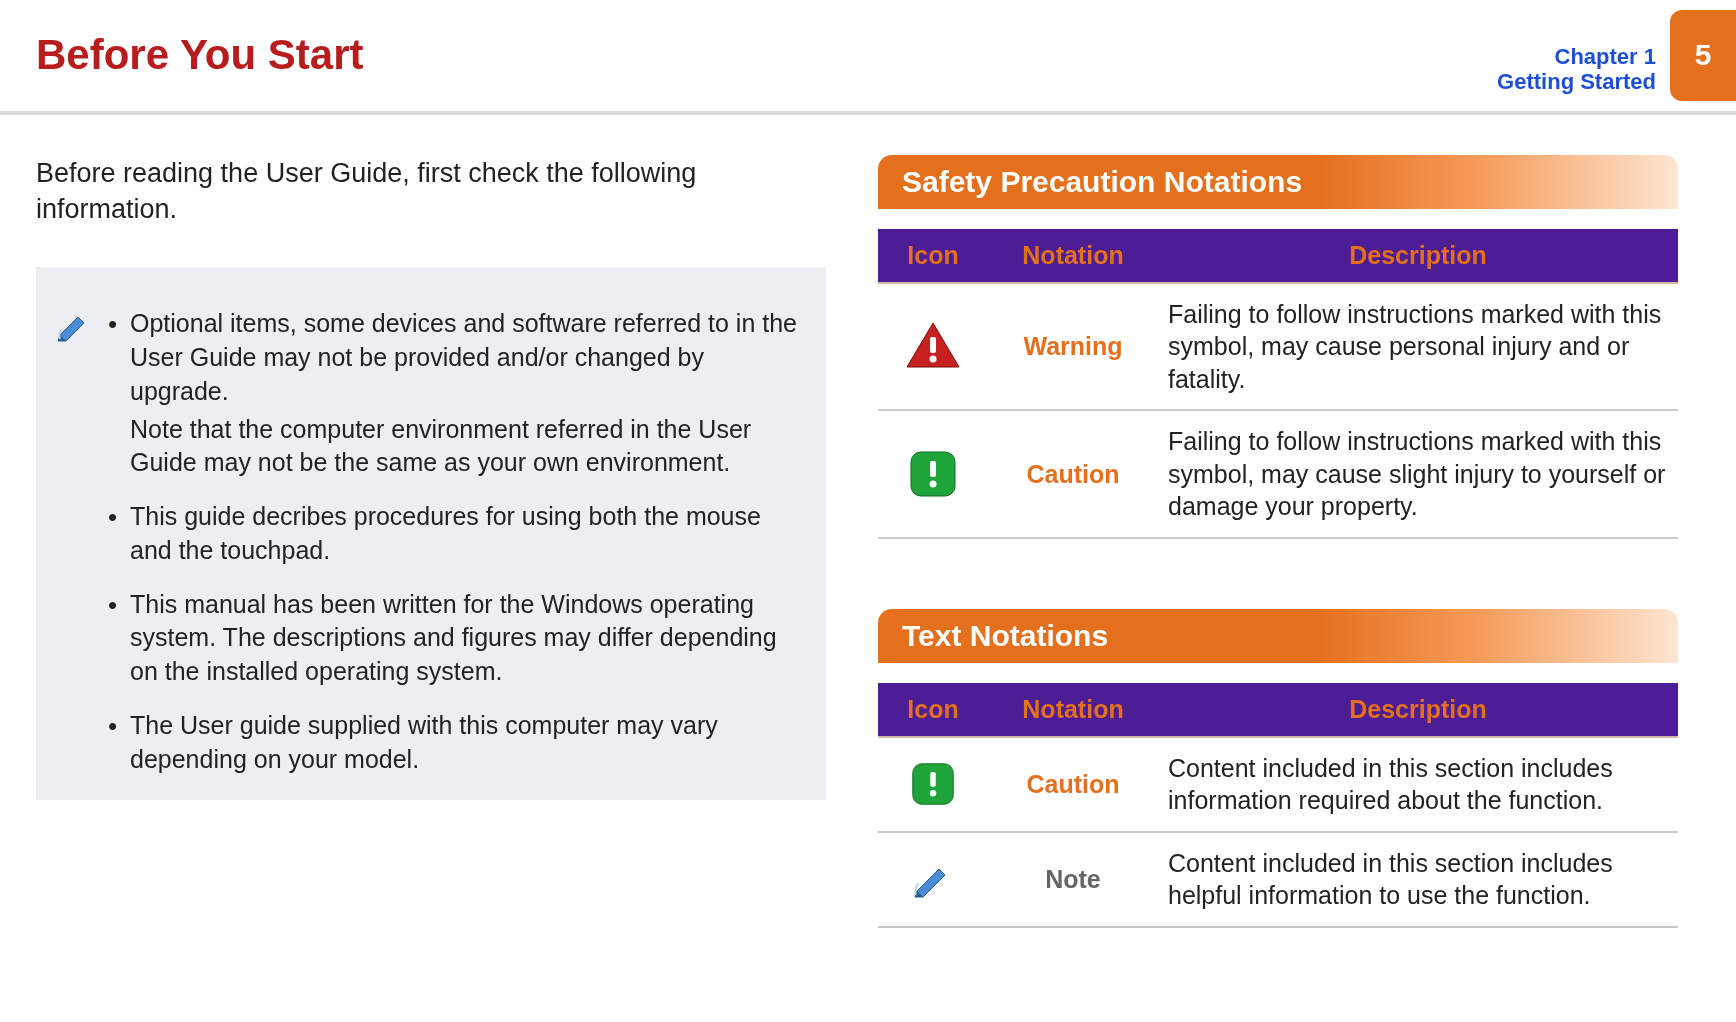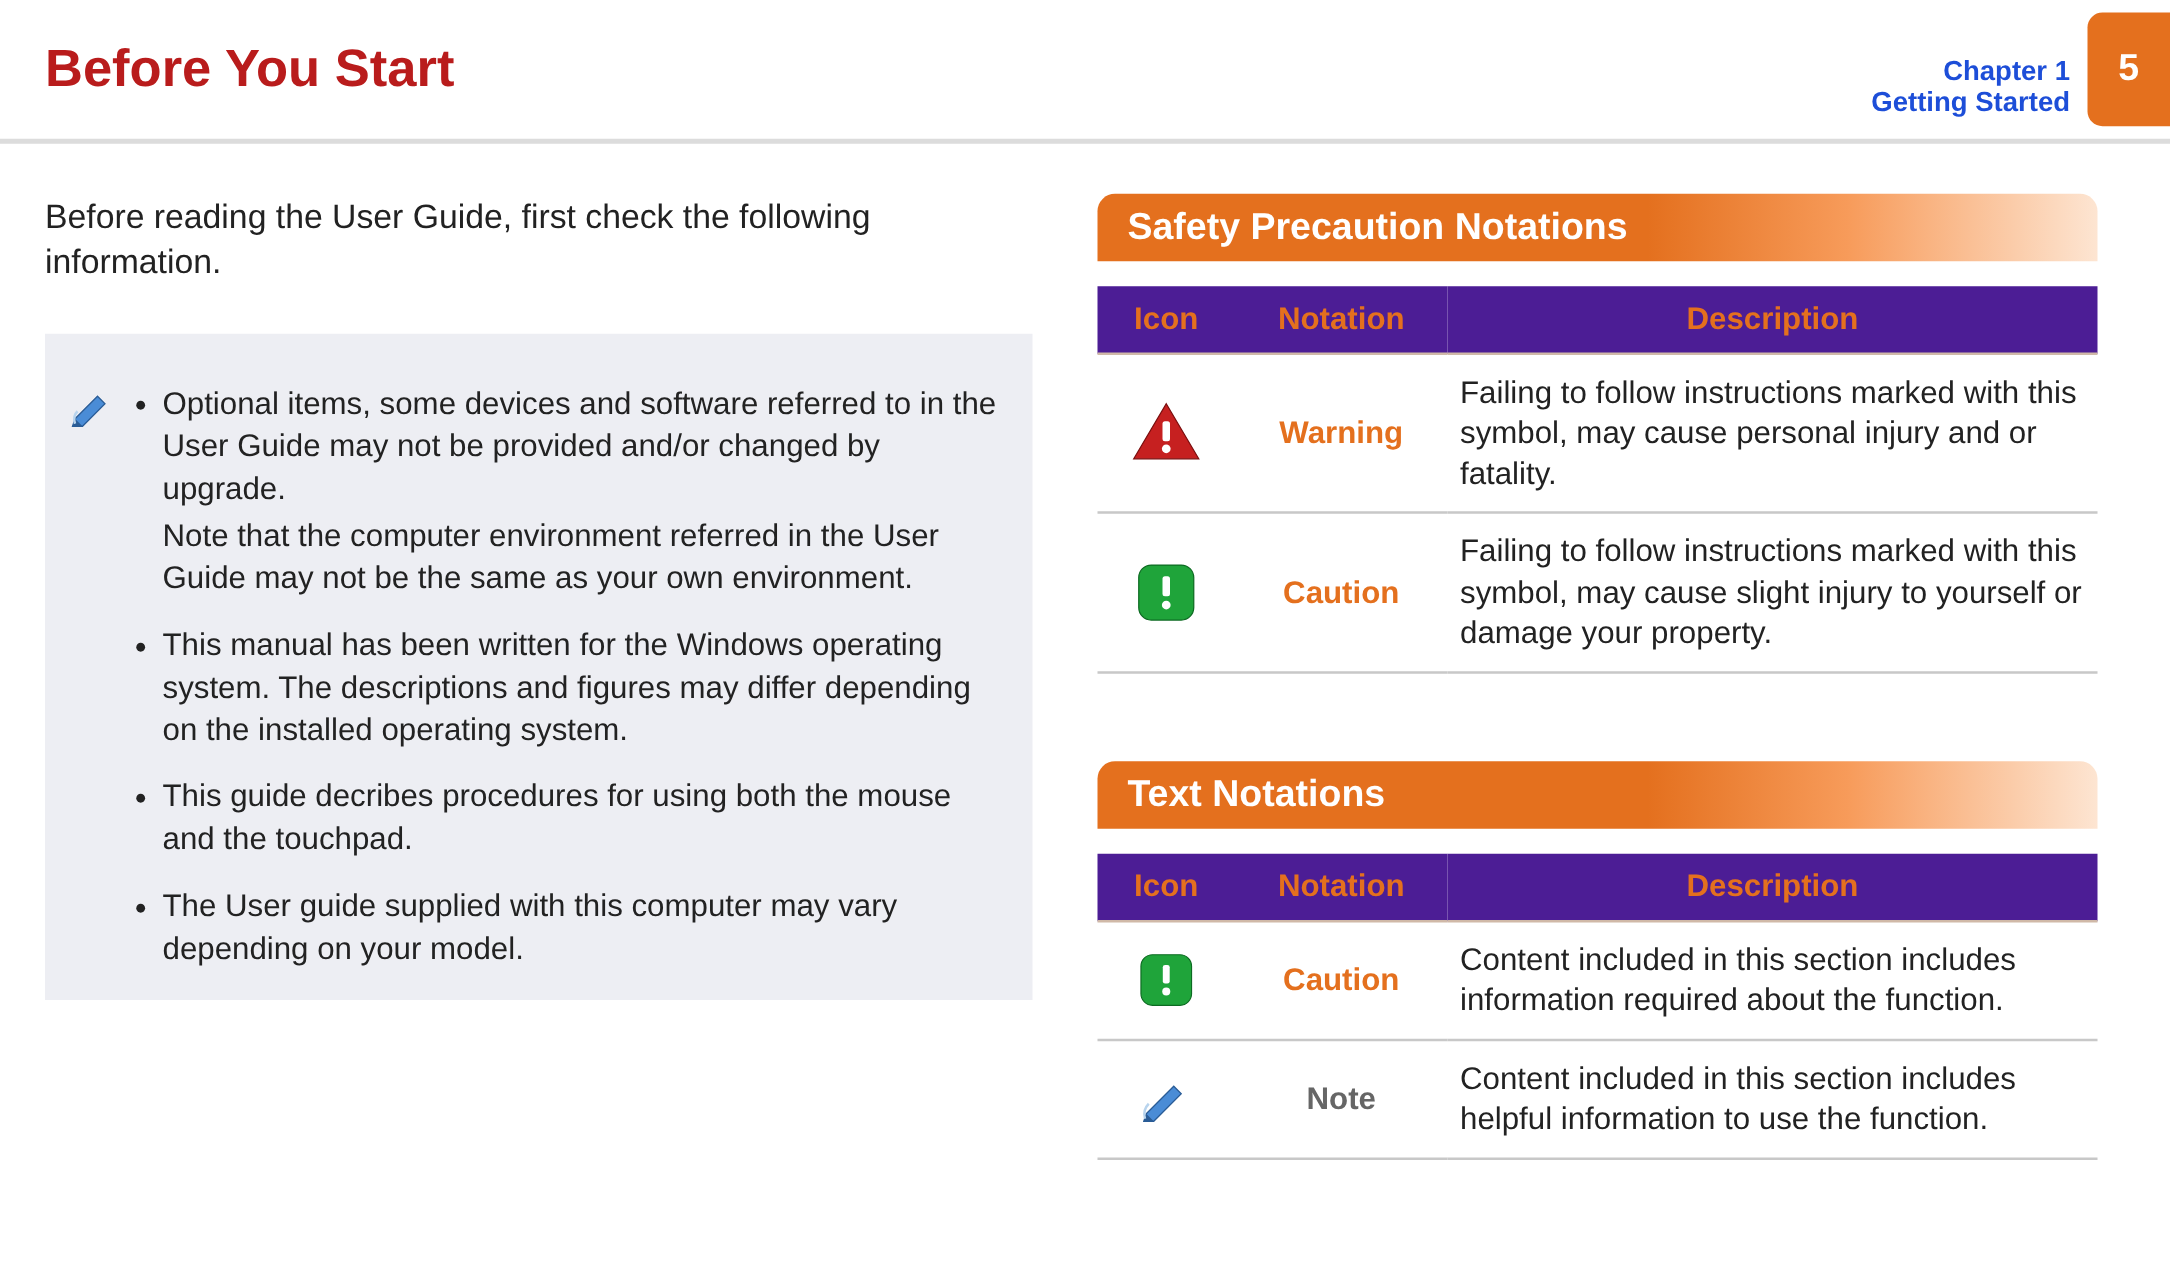--- a/index.html
+++ b/index.html
@@ -154,22 +154,22 @@
           <path d="M4 26 L22 8 L28 14 L10 32 L2 32 Z" fill="#4a8cd6" stroke="#2a5c96" stroke-width="1"></path>
           <path d="M2 32 L4 26 L10 32 Z" fill="#2a5c96"></path>
           <path d="M6 20 Q2 24 4 30" fill="none" stroke="#b8d4ee" stroke-width="2"></path>
         </svg>
       </div>
       <ul class="info-list">
         <li>
           <span>Optional items, some devices and software referred to in the User Guide may not be provided and/or changed by upgrade.</span>
           <span class="sub-note">Note that the computer environment referred in the User Guide may not be the same as your own environment.</span>
         </li>
+        <li><span>This guide decribes procedures for using both the mouse and the touchpad.</span></li>
         <li><span>This manual has been written for the Windows operating system. The descriptions and figures may differ depending on the installed operating system.</span></li>
-        <li><span>This guide decribes procedures for using both the mouse and the touchpad.</span></li>
         <li><span>The User guide supplied with this computer may vary depending on your model.</span></li>
       </ul>
     </div>
   </div>
 
   <div class="col-right">
 
     <div class="section-bar">Safety Precaution Notations</div>
 
     <table class="notation-table">

